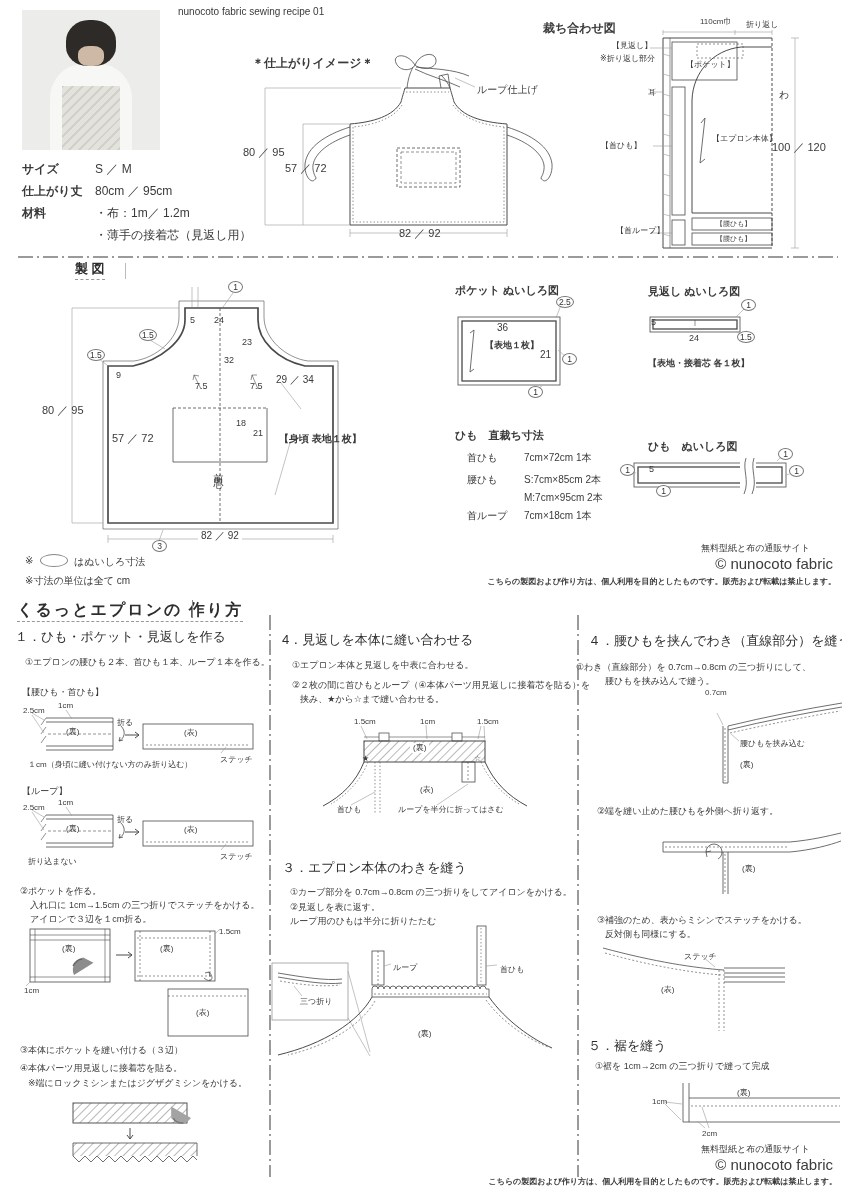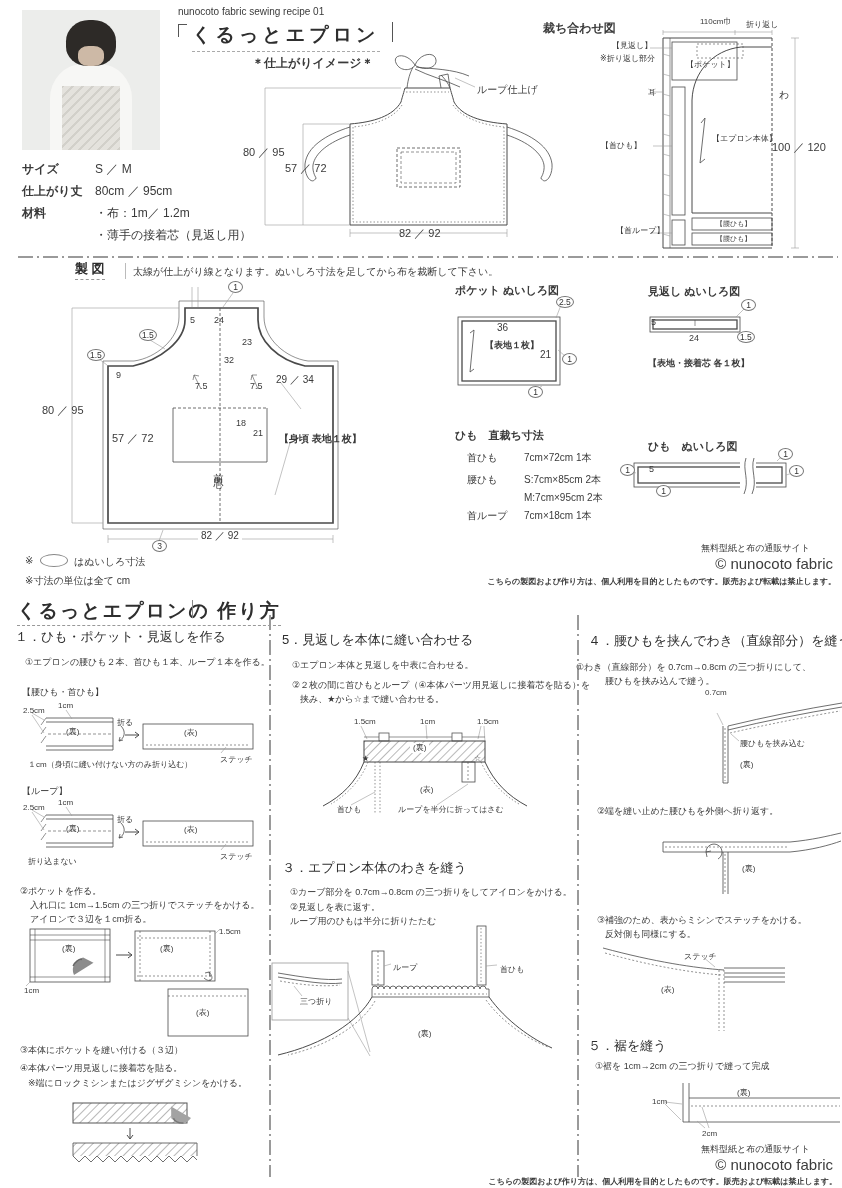--- a/index.html
+++ b/index.html
@@ -2,21 +2,21 @@
 <html><head>
 <meta charset="utf-8">
 <style>
   *{margin:0;padding:0;box-sizing:border-box}
   html,body{background:#fff}
   body{font-family:"Liberation Sans","DejaVu Sans",sans-serif;color:#3a3a3a}
   .page{position:relative;width:842px;height:1188px;background:#fff;overflow:hidden}
   .lb{position:absolute;white-space:nowrap;font-size:9px;color:#3a3a3a;line-height:1.2}
   .b{font-weight:bold}
   .f7{font-size:7px}.f8{font-size:8px}.f10{font-size:10px}.f11{font-size:11px}
-  .f12{font-size:12px}.f13{font-size:13px}.f15{font-size:19px}
+  .f12{font-size:12px}.f13{font-size:13px}.f15{font-size:16px}
   .wbg{background:#fff;padding:0 3px}
   .right{left:auto}
   .circ{position:absolute;display:flex;align-items:center;justify-content:center;
         min-width:15px;height:12px;padding:0 2px;border:1px solid #777;border-radius:50%;
         font-size:8.5px;background:#fff;z-index:3;color:#333}
   .vtext{writing-mode:vertical-rl;letter-spacing:3px}
   .hr-dd{position:absolute;height:2px;background:repeating-linear-gradient(90deg,#9a9a9a 0 15px,transparent 15px 19px,#9a9a9a 19px 21px,transparent 21px 25px)}
   .vr-dd{position:absolute;width:2px;background:repeating-linear-gradient(180deg,#9a9a9a 0 15px,transparent 15px 19px,#9a9a9a 19px 21px,transparent 21px 25px)}
   svg{position:absolute;overflow:visible}
   .s{stroke:#4a4a4a;fill:none;stroke-width:1}
@@ -43,25 +43,20 @@
 <div class="page">
 
   <div class="photo">
     <div class="shirt"></div>
     <div class="apron-cloth"></div>
     <div class="hair"></div>
     <div class="face"></div>
   </div>
 
   <div class="lb f10" style="left:178px;top:6px">nunocoto fabric sewing recipe 01</div>
-  <div class="title-wrap" style="left:178px;top:22px">
-    <span class="corner"></span>
-    <span class="title-text">くるっとエプロン</span>
-    <span class="endbar"></span>
-  </div>
 
   <div class="lb f12 b" style="left:22px;top:162px">サイズ</div>
   <div class="lb f12" style="left:95px;top:162px">S ／ M</div>
   <div class="lb f12 b" style="left:22px;top:184px">仕上がり丈</div>
   <div class="lb f12" style="left:95px;top:184px">80cm ／ 95cm</div>
   <div class="lb f12 b" style="left:22px;top:206px">材料</div>
   <div class="lb f12" style="left:95px;top:206px">・布：1m／ 1.2m</div>
   <div class="lb f12" style="left:95px;top:228px">・薄手の接着芯（見返し用）</div>
 
   <div class="lb f12 b" style="left:252px;top:56px">＊仕上がりイメージ＊</div>
@@ -118,21 +113,20 @@
   <div class="lb f10" style="left:779px;top:89px">わ</div>
   <div class="lb f11" style="left:772px;top:141px">100 ／ 120</div>
   <div class="lb f8" style="left:616px;top:226px">【首ループ】</div>
   <div class="lb f7" style="left:716px;top:220px">【腰ひも】</div>
   <div class="lb f7" style="left:716px;top:235px">【腰ひも】</div>
 
   <div class="hr-dd" style="left:18px;top:256px;width:820px"></div>
 
   <div class="lb f13 b sec-head" style="left:75px;top:261px">製 図</div>
   <div class="minibar" style="left:125px;top:263px;height:16px"></div>
-  <div class="lb f10" style="left:133px;top:266px">太線が仕上がり線となります。ぬいしろ寸法を足してから布を裁断して下さい。</div>
 
   <svg style="left:55px;top:283px" width="310" height="270" viewBox="0 0 310 270">
     <path class="s s06" stroke="#777" d="M124,18 L209,18 L209,34 C209,56 231,75 253,78 L283,78 L283,246 L48,246 L48,78 L79,78 C101,75 124,56 124,34 Z"></path>
     <path class="s s16" stroke="#333" d="M130,25 L203,25 L203,37 C203,58 223,77 250,83 L278,83 L278,240 L53,240 L53,83 L78,83 C105,77 130,58 130,37 Z"></path>
     <path class="s s08 dsh" d="M165,25 L165,240"></path>
     <path class="s s08 dsh" d="M118,125 L212,125"></path>
     <path class="s s08" d="M118,125 L118,179 L212,179 L212,125"></path>
     <path class="thin" d="M17,25 L17,240 M17,25 L124,25 M17,240 L48,240"></path>
     <path class="thin" d="M53,256 L278,256 M53,252 L53,260 M278,252 L278,260"></path>
     <path class="thin" d="M137,4 L137,24 M143,4 L143,24"></path>
@@ -300,21 +294,21 @@
     <g transform="translate(136,22) rotate(-150)">
       <path d="M0,0 C1,-9 10,-12 17,-10 L23,0 Z" fill="#a3a3a3"></path>
       <path d="M4,-8 C8,-11 13,-11 15,-9" stroke="#777" fill="none" stroke-width="1.5"></path>
     </g>
     <path class="s" d="M75,32 L75,43 M75,43 l-3,-4 M75,43 l3,-4"></path>
     <rect x="18" y="47" width="124" height="13" fill="url(#h1)"></rect>
     <path class="s s08" d="M18,47 L142,47 M18,47 L18,60 M142,47 L142,60"></path>
     <path class="s s08" d="M18,60 l6,6 l6,-6 l6,6 l6,-6 l6,6 l6,-6 l6,6 l6,-6 l6,6 l6,-6 l6,6 l6,-6 l6,6 l6,-6 l6,6 l6,-6 l6,6 l6,-6 l6,6 l6,-6 l4,4"></path>
   </svg>
 
-  <div class="lb f13" style="left:282px;top:632px;color:#2e2e2e">5．見返しを本体に縫い合わせる</div>
+  <div class="lb f13" style="left:282px;top:632px;color:#2e2e2e">4．見返しを本体に縫い合わせる</div>
   <div class="lb" style="left:292px;top:660px">①エプロン本体と見返しを中表に合わせる。</div>
   <div class="lb" style="left:292px;top:680px">②２枚の間に首ひもとループ（④本体パーツ用見返しに接着芯を貼る）を</div>
   <div class="lb" style="left:300px;top:694px">挟み、★から☆まで縫い合わせる。</div>
   <svg style="left:285px;top:710px" width="260" height="112" viewBox="0 0 260 112">
     <defs>
       <pattern id="h2" width="6" height="6" patternUnits="userSpaceOnUse" patternTransform="rotate(45)">
         <line x1="0" y1="0" x2="0" y2="6" stroke="#8a8a8a" stroke-width="1.2"></line>
       </pattern>
     </defs>
     <path class="thin" d="M76,16 L82,29 M141,15 L142,29 M196,16 L193,29 M199,16 L200,32"></path>

